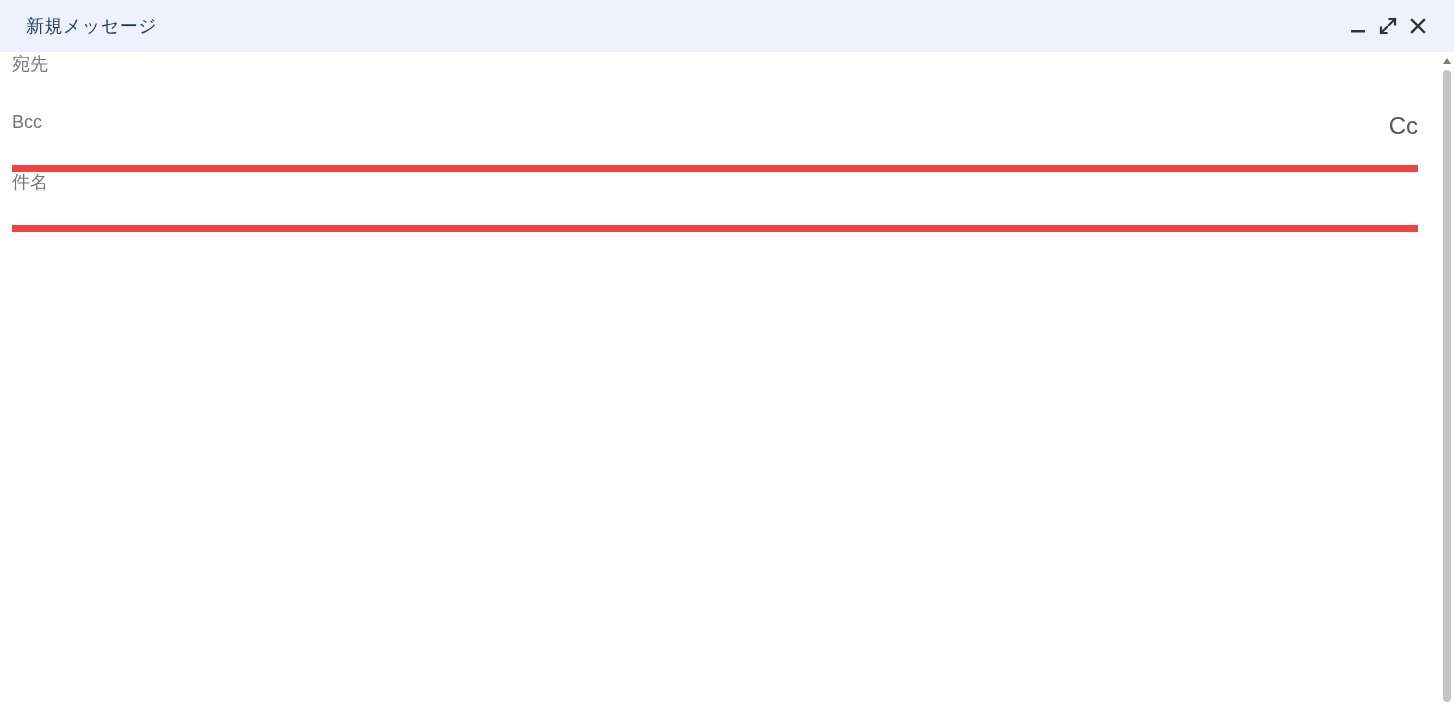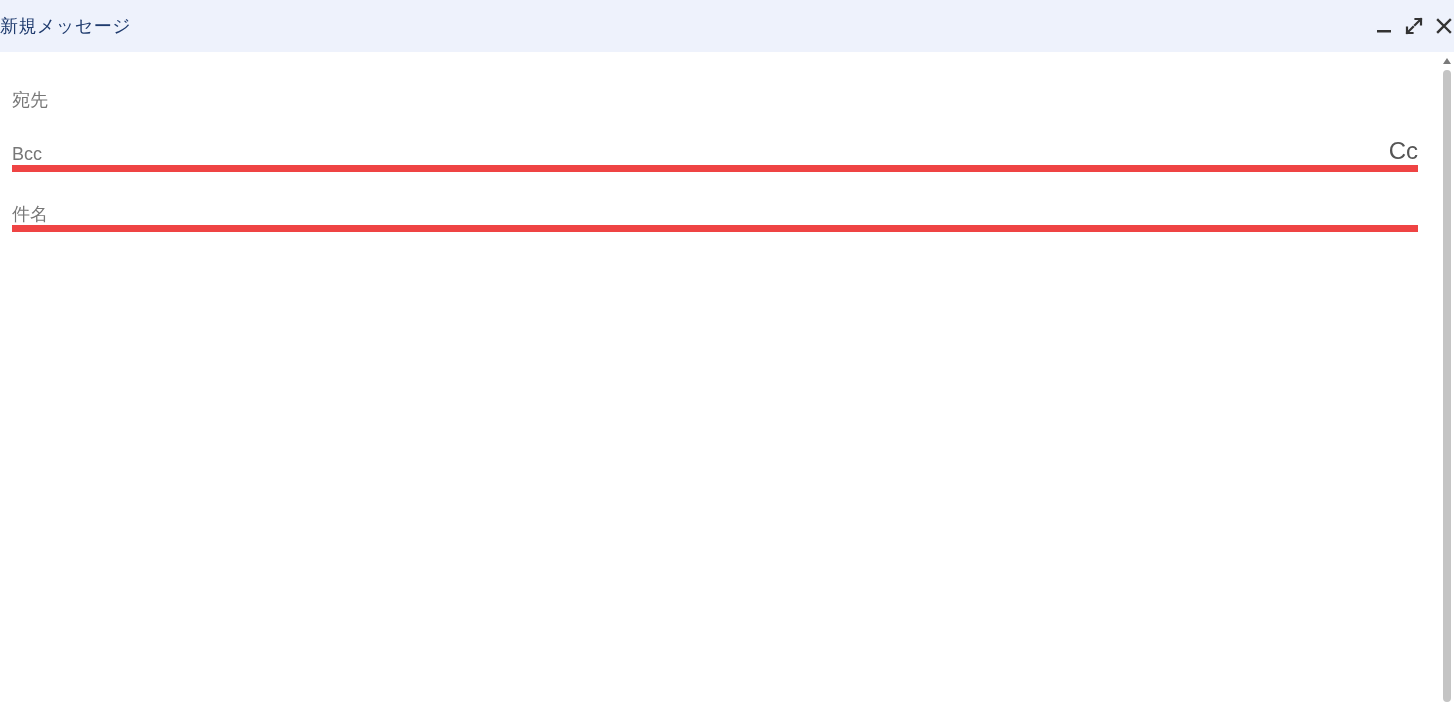--- a/index.html
+++ b/index.html
@@ -14,21 +14,21 @@
       height: 712px;
       overflow: hidden;
       position: relative;
     }
     .header {
       background: #eef2fc;
       height: 52px;
       display: flex;
       align-items: center;
       justify-content: space-between;
-      padding: 0 0;
+      padding: 0 26px;
     }
     .header-title {
       color: #1f3b6e;
       font-size: 18px;
       font-weight: 400;
       letter-spacing: 0.5px;
     }
     .header-controls {
       display: flex;
       align-items: center;
@@ -47,21 +47,21 @@
       width: 18px;
       height: 18px;
       display: block;
     }
     .fields {
       padding: 0 12px;
     }
     .field-row {
       height: 60px;
       display: flex;
-      align-items: flex-end;
+      align-items: flex-start;
       position: relative;
       gap: 31px;
     }
     .field-row.with-border {
       border-bottom: 7px solid #ef4444;
     }
     .field-label {
       color: #777;
       font-size: 18px;
       font-weight: 400;
@@ -84,21 +84,20 @@
       cursor: pointer;
       flex-shrink: 0;
     }
     .subject-input {
       border: none;
       outline: none;
       font-size: 18px;
       width: 100%;
       color: #222;
       background: transparent;
-      margin-top: 12px;
     }
     .subject-input::placeholder {
       color: #777;
     }
     .body-area {
       width: 100%;
       min-height: 400px;
       padding: 12px;
       border: none;
       outline: none;

